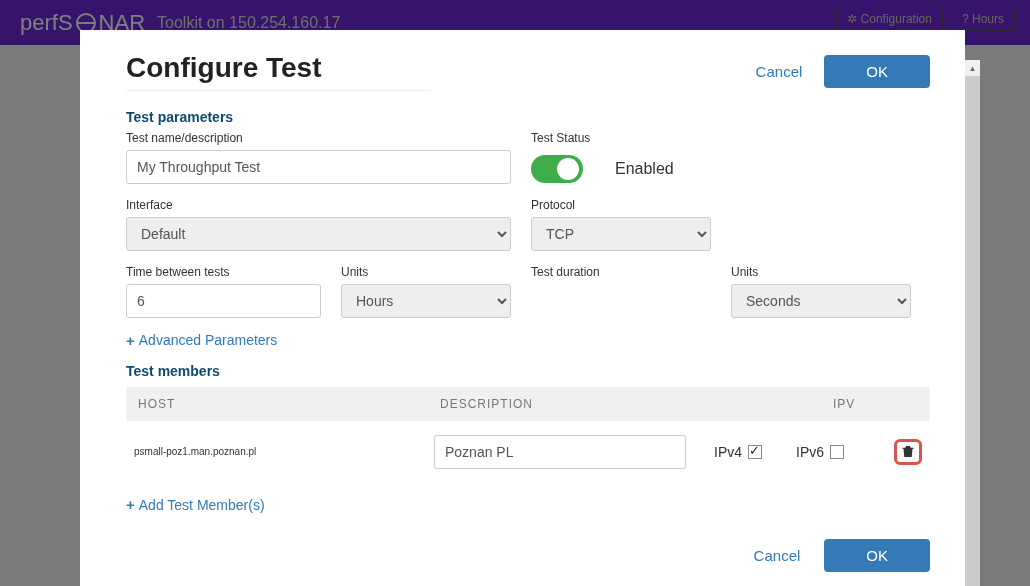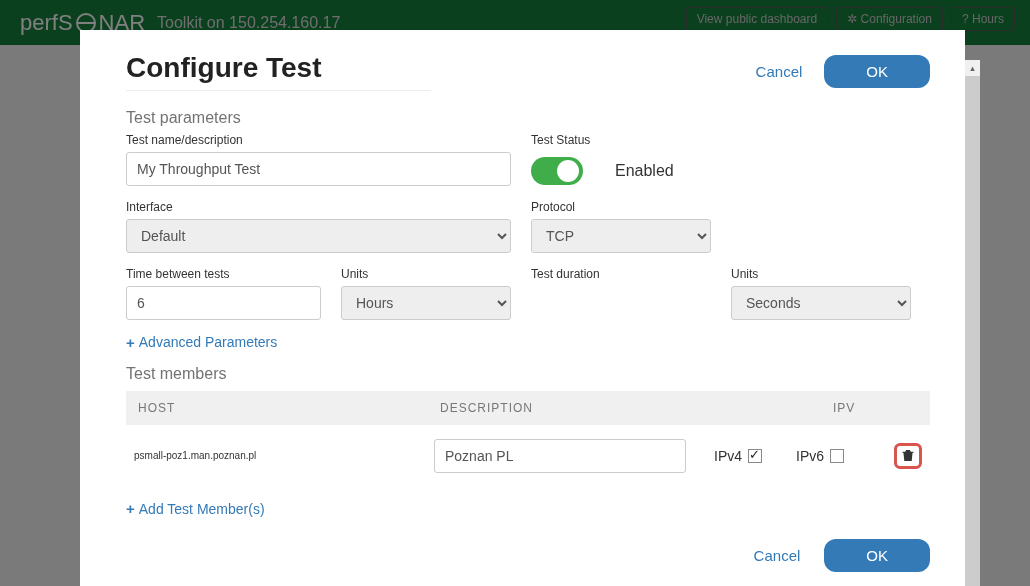--- a/index.html
+++ b/index.html
@@ -8,21 +8,21 @@
     background: #f5f5f5;
     width: 1030px;
     height: 586px;
     overflow: hidden;
     position: relative;
     font-size: 14px;
     color: #333;
   }
   
   .bg-navbar {
-    background: #15803d;
+    background: #6d28d9;
     height: 45px;
     width: 100%;
     display: flex;
     align-items: center;
     padding: 0 20px;
     color: #bbb;
     position: relative;
   }
   .brand { font-size: 22px; font-weight: 300; color: #fff; display:flex; align-items:center; gap:2px;}
   .brand .o-shape {
@@ -56,23 +56,23 @@
     position:absolute; right:50px; top:30px; bottom:0; width:15px;
     background:#f0f0f0;
   }
   .scroll-thumb { width:100%; background:#ccc; height:97%; }
   .scroll-up { height:3%; width:100%; display:flex; align-items:center; justify-content:center; font-size:9px; color:#666;}
   .modal h1 { font-size: 28px; font-weight: 700; color:#222; border-bottom:1px solid #eee; display:inline-block; padding-bottom:6px; padding-right:110px; margin-bottom:18px;}
   .top-actions { position:absolute; top:25px; right:35px; display:flex; gap:22px; align-items:center;}
   .link { color:#337ab7; cursor:pointer; font-size:15px;}
   .btn-primary {
     background:#337ab7; color:#fff; border:none; padding:8px 42px; font-size:15px;
-    border-radius:12px; cursor:pointer;
-  }
-  h2 { font-size:16px; font-weight:400; margin-bottom:6px; color:#737373;}
+    border-radius:4px; cursor:pointer;
+  }
+  h2 { font-size:14px; font-weight:700; margin-bottom:6px; color:#0c4a6e;}
   .row { display:flex; gap:20px; margin-bottom:14px;}
   .col { display:flex; flex-direction:column; }
   label { font-size:12px; color:#333; margin-bottom:5px;}
   input.txt, select.sel {
     height:34px; border:1px solid #ccc; border-radius:3px; padding:0 10px;
     font-size:14px; background:#fff; color:#555; width:100%;
   }
   select.sel { background:#eee; appearance:auto;}
   
   .toggle {
@@ -114,21 +114,20 @@
 <body>
 
 <div class="bg-navbar">
   <span class="brand">
     <span>perfS</span>
     <span class="o-shape"></span>
     <span>NAR</span>
   </span>
   <span class="toolkit-txt">Toolkit on 150.254.160.17</span>
   <div class="nav-right">
-    <button class="nav-btn">View public dashboard</button>
     <button class="nav-btn">
       <span>✲ </span><span>Configuration</span>
     </button>
     <button class="nav-btn">
       <span>? </span><span>Hours</span>
     </button>
   </div>
 </div>
 
 <div class="overlay">

